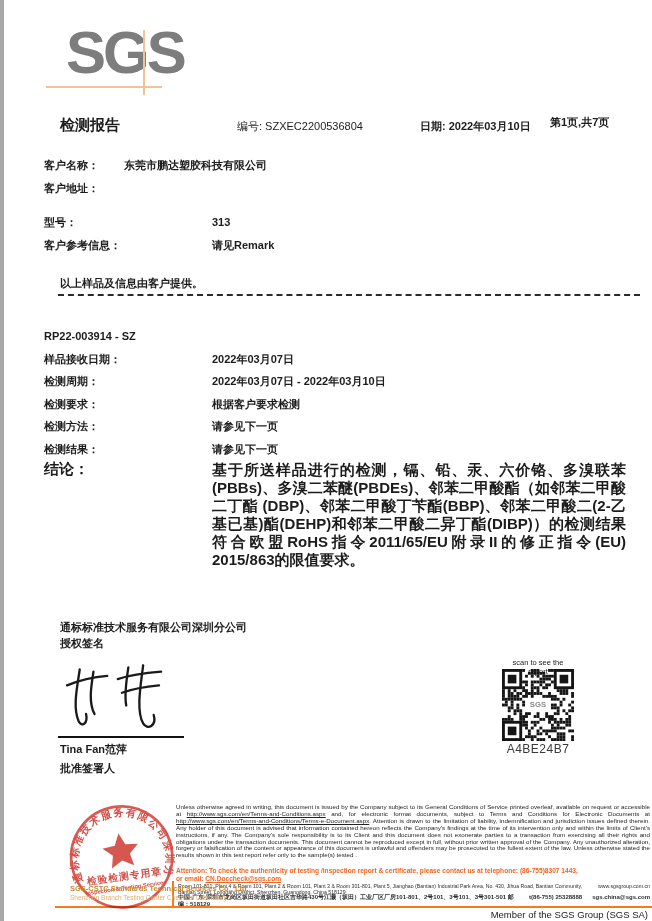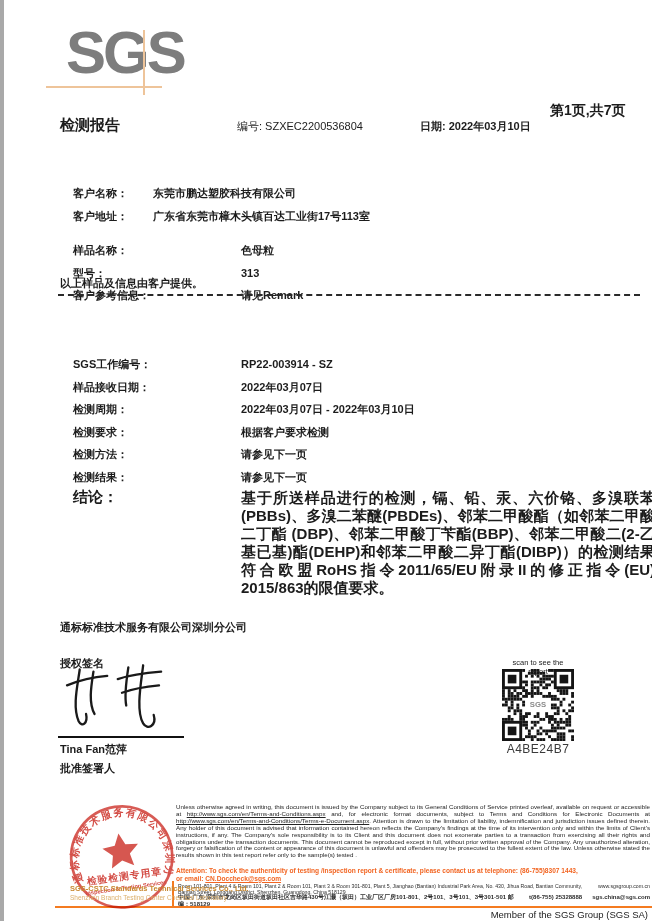--- a/index.html
+++ b/index.html
@@ -17,40 +17,40 @@
     letter-spacing:-3px; color:#7d7d7d; line-height:62px;
   }
   .logo-hline { position:absolute; left:46px; top:86px; width:116px; height:2px; background:#eec49a; }
   .logo-vline { position:absolute; left:143px; top:30px; width:2px; height:65px; background:#eec49a; }
 
   
   .title-row span { position:absolute; white-space:nowrap; }
   .doc-title { left:60px; top:116px; font-size:15px; font-weight:700; }
   .doc-number { left:237px; top:119px; font-size:11px; font-weight:400; }
   .doc-date { left:420px; top:119px; font-size:11px; font-weight:600; }
-  .doc-page { left:550px; top:102px; font-size:14px; font-weight:600; }
-
-  .kv-block { position:absolute; left:73px;margin-top:28px; }
+  .doc-page { left:550px; top:115px; font-size:11px; font-weight:600; }
+
+  .kv-block { position:absolute; left:44px; }
   .kv-row { display:flex; font-size:11px; font-weight:600; line-height:22.5px; }
   .kv-row .k { flex:0 0 auto; }
   .client-block { top:154px; }
   .client-block .k { width:80px; }
   .sample-block { top:211px; }
   .sample-block .k { width:168px; }
   .work-block { top:325px; width:585px; }
   .work-block .k { width:168px; }
   .note { position:absolute; left:60px; top:276px; font-size:11px; font-weight:600; }
   .dashline { position:absolute; left:58px; top:294px; width:582px; border-top:2px dashed #2a2a2a; }
 
   .conclusion-row { display:flex; font-size:15px; font-weight:600; margin-top:1px; }
   .conclusion-row .k { width:168px; flex:0 0 auto; line-height:15px; }
   .conclusion-row .v { width:414px; line-height:18px; text-align:justify; }
 
   .sign-company { position:absolute; left:60px; top:620px; font-size:11px; font-weight:600; }
-  .auth-label { position:absolute; left:60px; top:656px; font-size:11px; font-weight:600; }
+  .auth-label { position:absolute; left:60px; top:636px; font-size:11px; font-weight:600; }
   .signature-svg { position:absolute; left:56px; top:660px; }
   .sig-underline { position:absolute; left:58px; top:736px; width:126px; height:2px; background:#111; }
   .signer-name { position:absolute; left:60px; top:742px; font-size:11px; font-weight:600; }
   .signer-role { position:absolute; left:60px; top:761px; font-size:11px; font-weight:600; }
 
   .qr-caption { position:absolute; left:502px; top:658px; width:72px; text-align:center; font-size:7.5px; color:#222; }
   .qr-svg { position:absolute; left:502px; top:669px; }
   .qr-code-text { position:absolute; left:496px; top:742px; width:84px; text-align:center; font-size:12px; color:#3a3a3a; letter-spacing:.5px; }
 
   .disclaimer {
@@ -94,45 +94,39 @@
     <span class="doc-page">第1页,共7页</span>
   </div>
 
   <div class="kv-block client-block">
     <div class="kv-row">
       <span class="k">客户名称：</span>
       <span class="v">东莞市鹏达塑胶科技有限公司</span>
     </div>
     <div class="kv-row">
       <span class="k">客户地址：</span>
-      <span class="v">广东省东莞市樟木头镇百达工业街17号113室</span>
     </div>
   </div>
 
   <div class="kv-block sample-block">
-    <div class="kv-row">
-      <span class="k">样品名称：</span>
-      <span class="v">色母粒</span>
-    </div>
     <div class="kv-row">
       <span class="k">型号：</span>
       <span class="v">313</span>
     </div>
     <div class="kv-row">
       <span class="k">客户参考信息：</span>
       <span class="v">请见Remark</span>
     </div>
   </div>
   <div class="note">以上样品及信息由客户提供。</div>
 
   <div class="dashline"></div>
 
   <div class="kv-block work-block">
     <div class="kv-row">
-      <span class="k">SGS工作编号：</span>
       <span class="v">RP22-003914 - SZ</span>
     </div>
     <div class="kv-row">
       <span class="k">样品接收日期：</span>
       <span class="v">2022年03月07日</span>
     </div>
     <div class="kv-row">
       <span class="k">检测周期：</span>
       <span class="v">2022年03月07日 - 2022年03月10日</span>
     </div>

